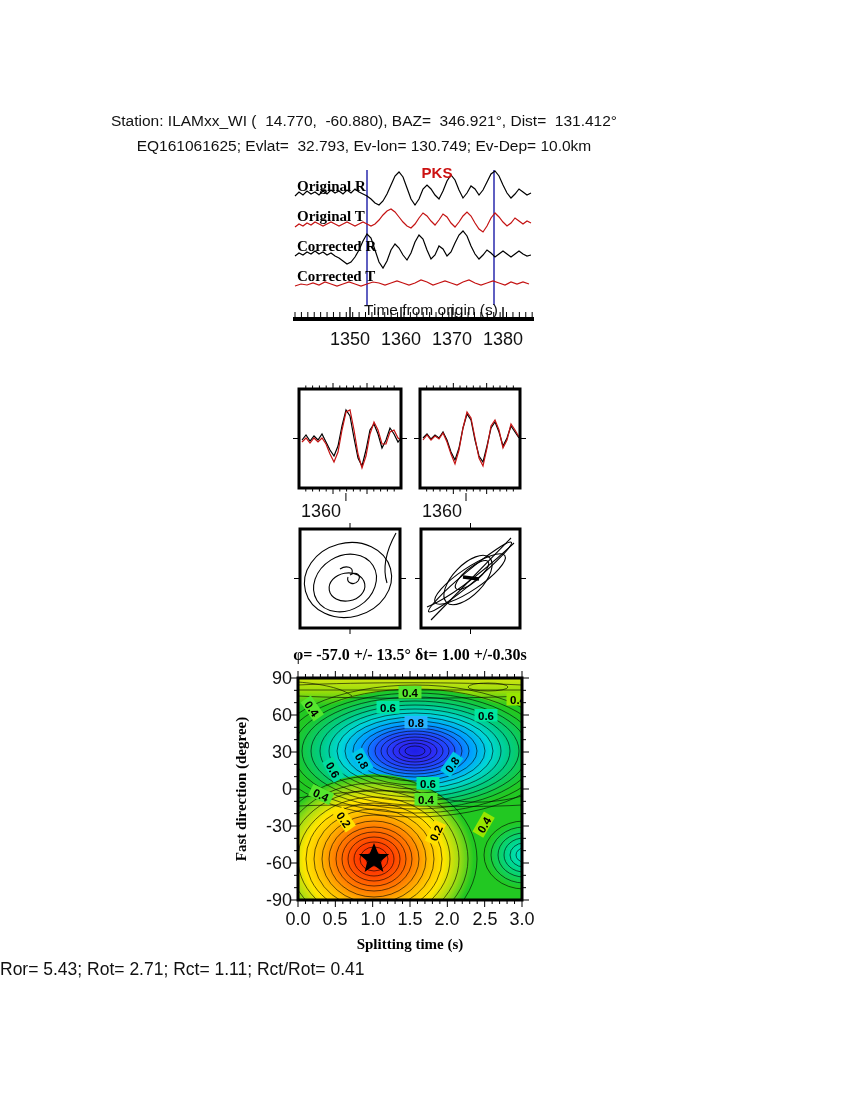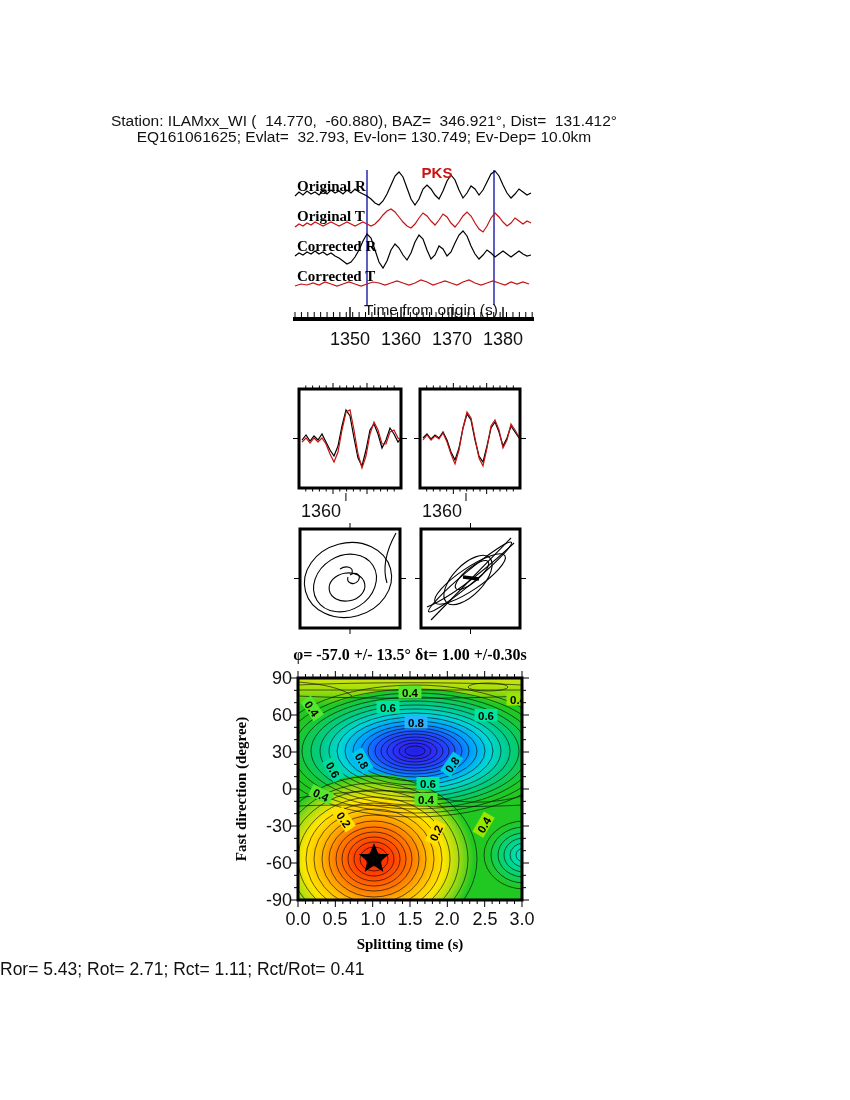--- a/index.html
+++ b/index.html
@@ -1,20 +1,20 @@
 <!DOCTYPE html>
 <html><head>
 <meta charset="utf-8">
 <style>
   html,body{margin:0;padding:0;background:#e8e8e8;}
   .page{position:relative;width:850px;height:1100px;background:#ffffff;margin:0 auto;overflow:hidden;
         font-family:"Liberation Sans",sans-serif;}
   .hdr{position:absolute;left:0;width:728px;text-align:center;font-size:15.5px;color:#111;white-space:pre;}
   #hdr1{top:112px;}
-  #hdr2{top:128px;}
+  #hdr2{top:137px;}
   .ftr{position:absolute;top:959px;left:0;width:850px;text-align:left;font-size:17.5px;color:#111;}
   svg{position:absolute;overflow:visible;}
   .tracelbl{font-family:"Liberation Serif",serif;font-weight:bold;font-size:15px;fill:#000;}
   .phaselbl{font-family:"Liberation Sans",sans-serif;font-weight:bold;font-size:15px;text-anchor:middle;}
   .axlbl{font-family:"Liberation Sans",sans-serif;font-size:15.5px;fill:#111;text-anchor:middle;}
   .num{font-family:"Liberation Sans",sans-serif;font-size:18px;fill:#111;text-anchor:middle;}
   .numL{font-family:"Liberation Sans",sans-serif;font-size:18px;fill:#111;text-anchor:end;}
   .numS{font-family:"Liberation Sans",sans-serif;font-size:18px;fill:#111;text-anchor:start;}
   .serifB{font-family:"Liberation Serif",serif;font-weight:bold;fill:#000;}
   .clbl{font-family:"Liberation Sans",sans-serif;font-weight:bold;font-size:11.5px;fill:#000;text-anchor:middle;}

